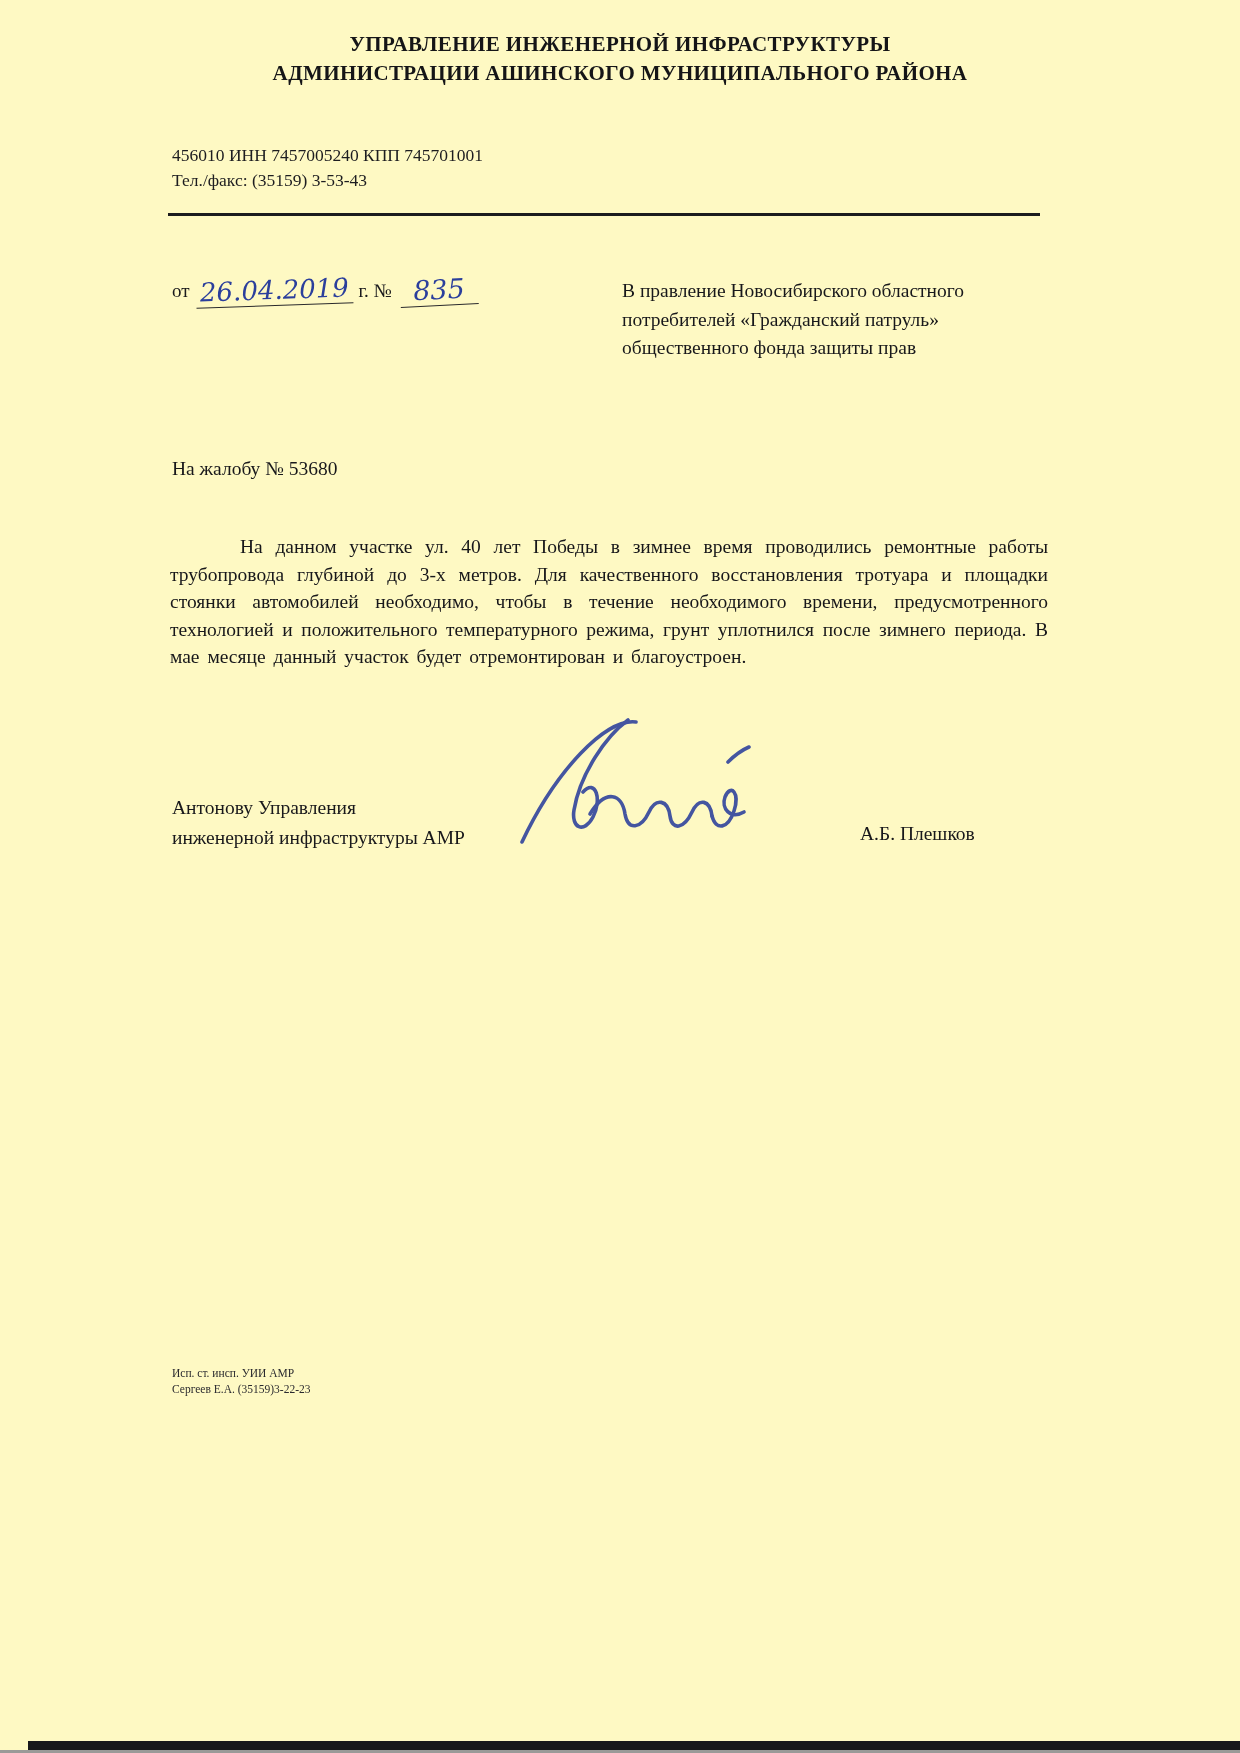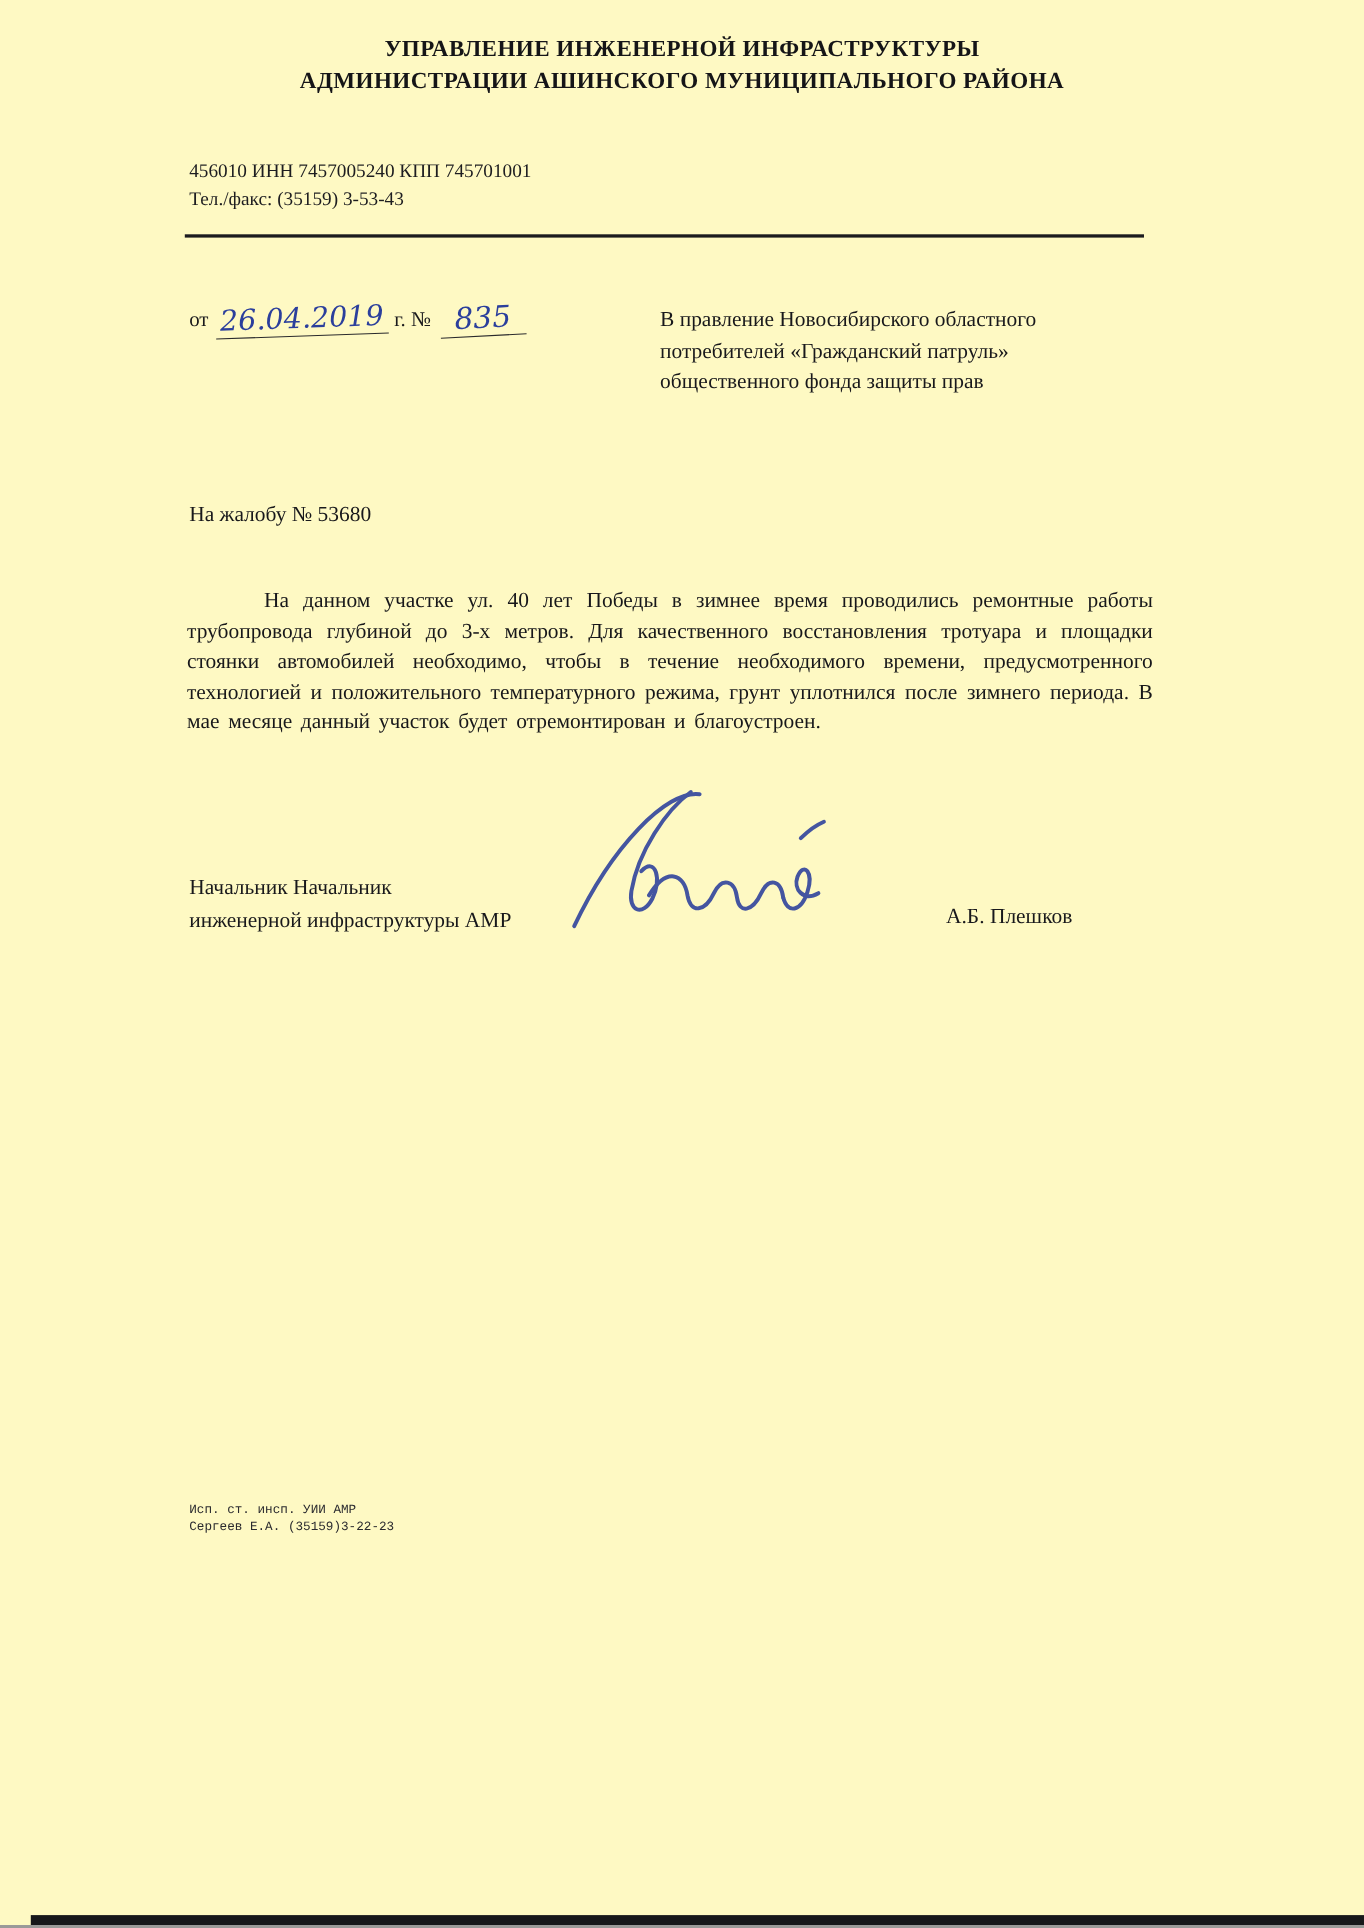--- a/index.html
+++ b/index.html
@@ -84,21 +84,21 @@
     font-size: 27px;
     line-height: 27px;
     transform: rotate(-3deg);
     border-bottom: 1.5px solid #2a2a2c;
     padding: 0 4px 2px 4px;
     margin-left: 8px;
   }
   .recipient {
     position: absolute;
     top: 277px;
-    left: 600px;
+    left: 622px;
     width: 440px;
     font-size: 19.5px;
     line-height: 28.5px;
     color: #18181b;
   }
   .subject {
     position: absolute;
     top: 458px;
     left: 172px;
     font-size: 19.5px;
@@ -140,21 +140,21 @@
     width: 290px;
     height: 170px;
   }
   .footer-note {
     position: absolute;
     top: 1365px;
     left: 172px;
     font-size: 11.5px;
     line-height: 16px;
     color: #2a2a2e;
-    font-family: Liberation Mono, monospace;
+    font-family: Liberation Serif, serif;
   }
   .scan-bar {
     position: absolute;
     left: 28px;
     top: 1741px;
     width: 1212px;
     height: 9px;
     background: #17181a;
   }
   .scan-bar-light {
@@ -201,21 +201,21 @@
     <g fill="none" stroke="#2b3f9c" stroke-width="3.6" stroke-linecap="round" opacity="0.88">
       <path d="M44,142 C78,70 128,18 158,22"></path>
       <path d="M150,20 C128,36 102,74 96,110 C93,128 106,134 115,117 C124,100 118,78 105,92"></path>
       <path d="M112,114 C128,88 144,94 147,114 C150,131 163,129 171,112 C178,97 190,100 192,116 C194,131 206,129 214,112 C221,97 232,100 234,116"></path>
       <path d="M234,116 C238,131 250,129 256,111 C262,93 253,83 247,97 C243,108 252,120 266,112"></path>
       <path d="M250,62 C257,55 264,50 271,47"></path>
     </g>
   </svg>
 
   <div class="sig-block">
-    <div>Начальник Начальник</div>
+    <div>Антонову Управления</div>
     <div>инженерной инфраструктуры АМР</div>
   </div>
   <div class="sig-name">А.Б. Плешков</div>
 
   <div class="footer-note">
     <div>Исп. ст. инсп. УИИ АМР</div>
     <div>Сергеев Е.А. (35159)3-22-23</div>
   </div>
 
   <div class="scan-bar"></div>

